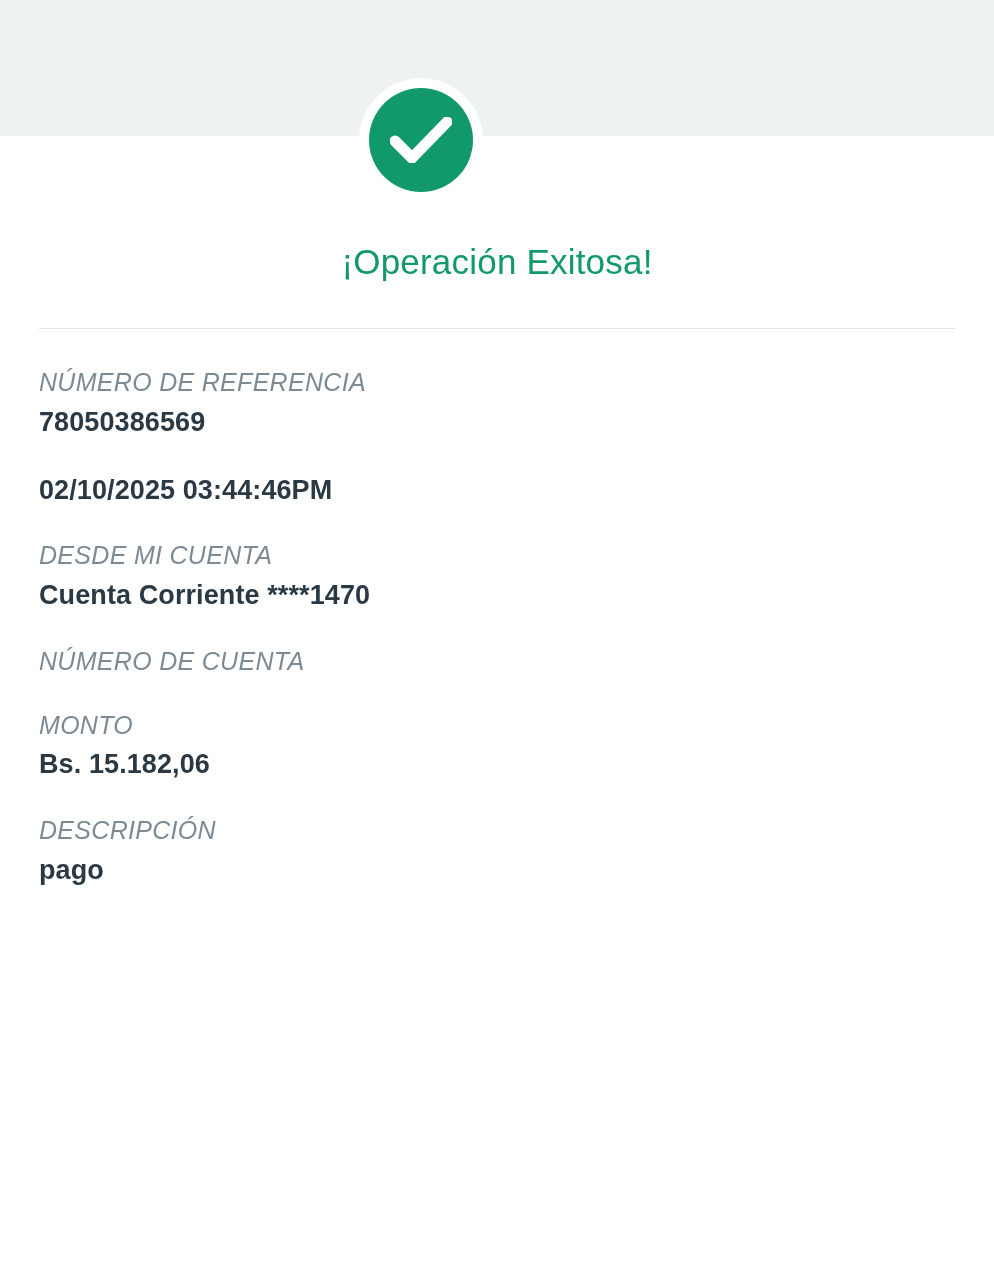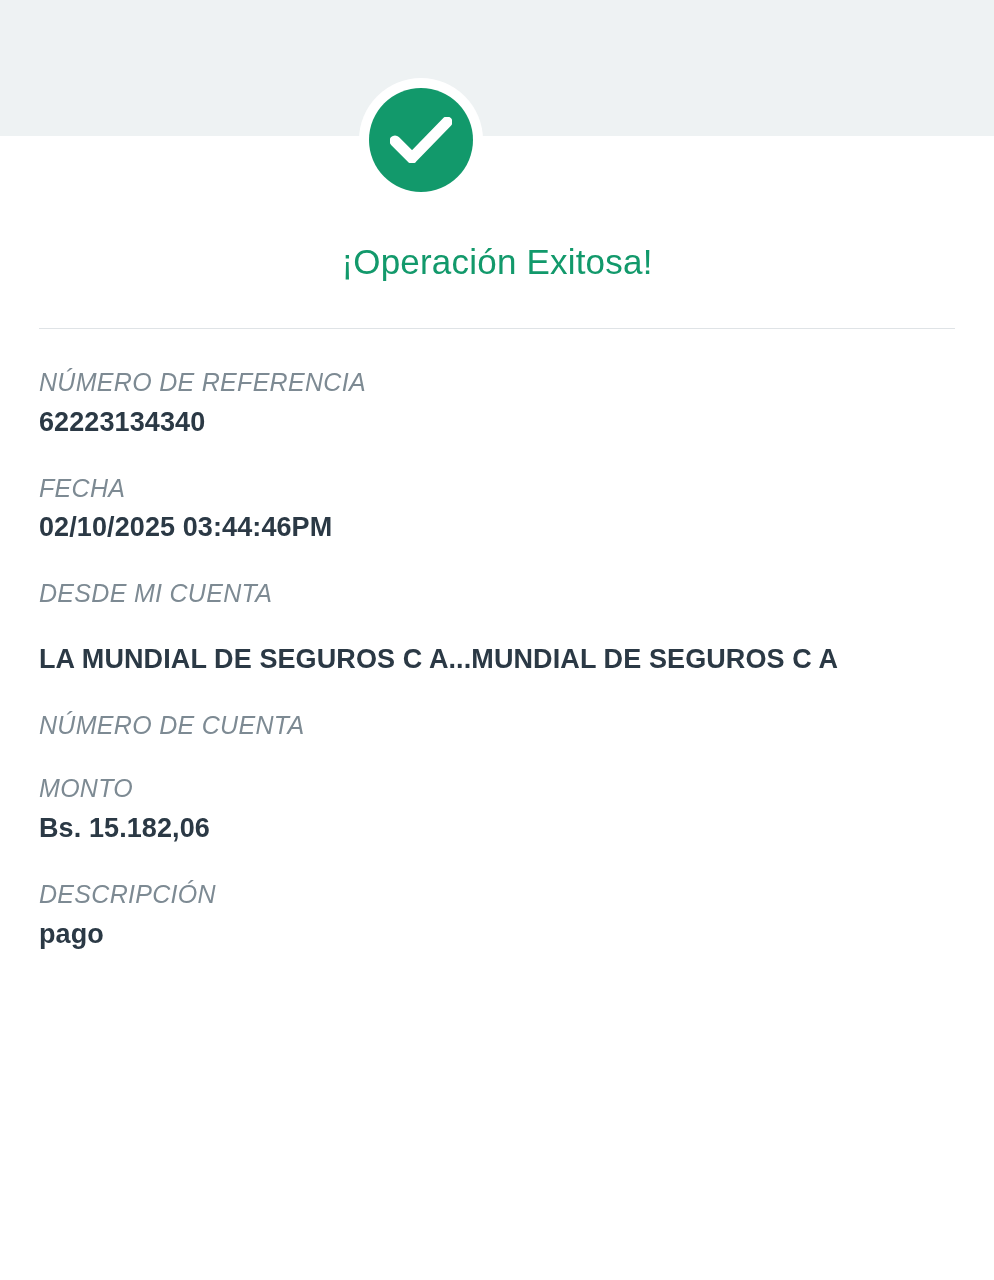--- a/index.html
+++ b/index.html
@@ -117,35 +117,34 @@
   </div>
 
   <div class="success-title">¡Operación Exitosa!</div>
 
   <div class="divider"></div>
 
   <div class="details">
 
     <div class="field">
       <div class="field-label">NÚMERO DE REFERENCIA</div>
-      <div class="field-value">62223134340</div>
+      <div class="field-value">78050386569</div>
     </div>
 
     <div class="field">
-      <div class="field-label">FECHA</div>
       <div class="field-value">02/10/2025 03:44:46PM</div>
     </div>
 
     <div class="field">
       <div class="field-label">DESDE MI CUENTA</div>
+      <div class="field-value">Cuenta Corriente ****1470</div>
     </div>
 
 
     <div class="field">
-      <div class="field-value">LA MUNDIAL DE SEGUROS C A...MUNDIAL DE SEGUROS C A</div>
     </div>
 
     <div class="field">
       <div class="field-label">NÚMERO DE CUENTA</div>
     </div>
 
     <div class="field">
       <div class="field-label">MONTO</div>
       <div class="field-value">Bs. 15.182,06</div>
     </div>

